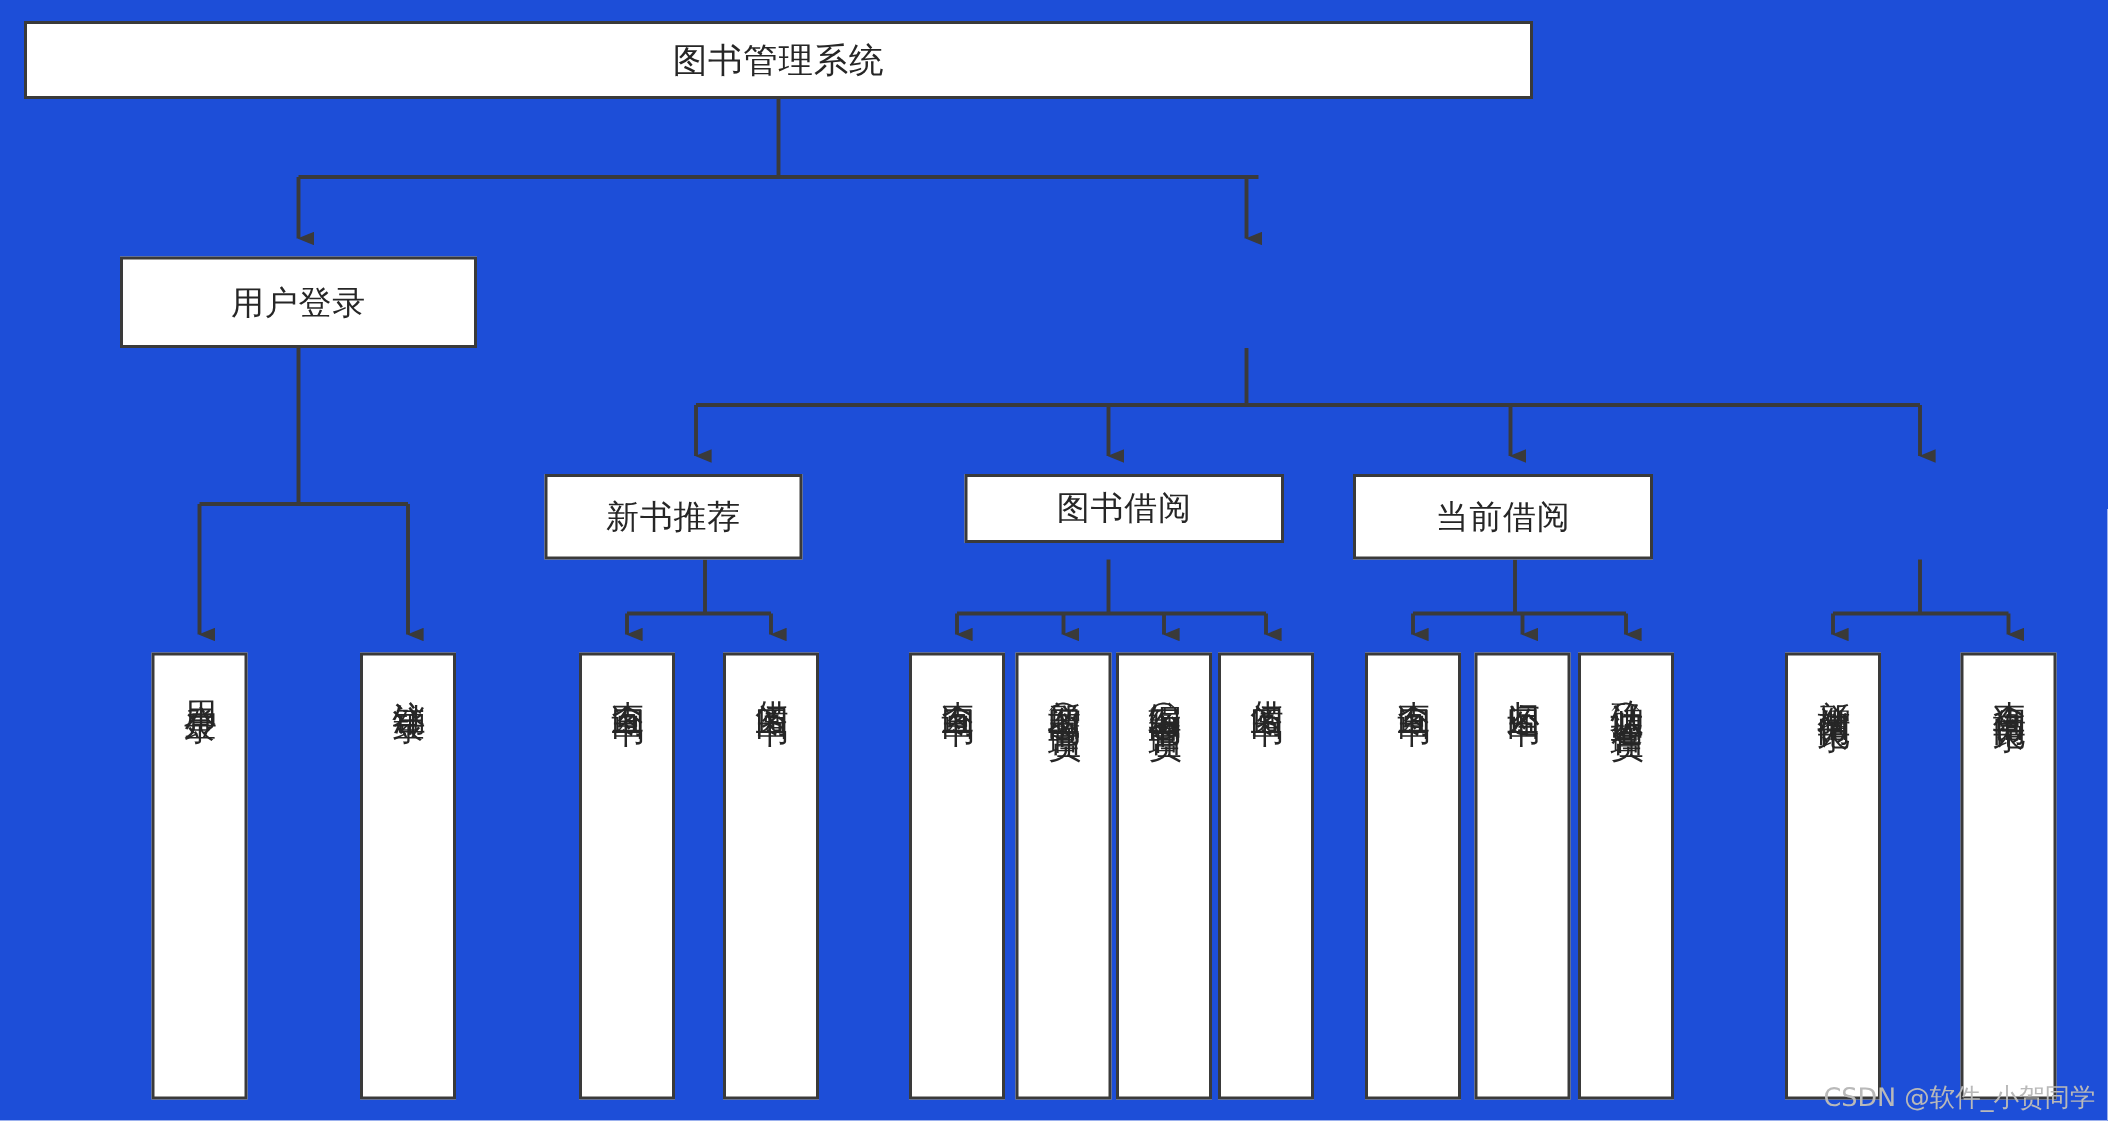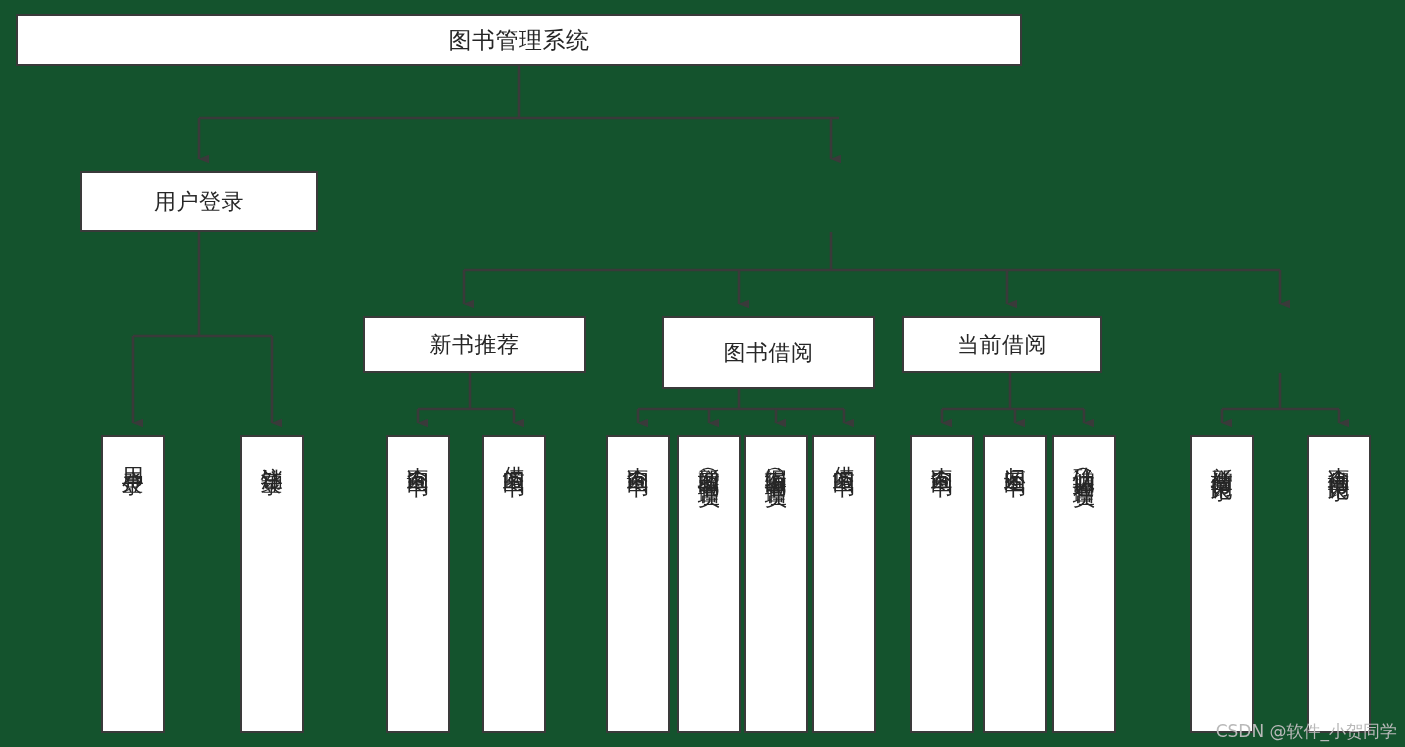--- a/index.html
+++ b/index.html
@@ -7,21 +7,21 @@
     padding: 0;
     background: #ffffff;
   }
   body {
     font-family: "DejaVu Sans", "Liberation Sans", sans-serif;
   }
   #diagram-root {
     position: relative;
     width: 1405px;
     height: 747px;
-    background: #14532d;
+    background: #1d4ed8;
     overflow: hidden;
   }
   svg.wires {
     position: absolute;
     left: 0;
     top: 0;
     width: 1405px;
     height: 747px;
   }
   .node {
@@ -126,24 +126,24 @@
   </svg>
 
   <div class="node root" style="left:16px; top:14px; width:1006px; height:52px;">
     <span class="lbl">图书管理系统</span>
   </div>
 
   <div class="node lvl1" style="left:80px; top:171px; width:238px; height:61px;">
     <span class="lbl">用户登录</span>
   </div>
 
-  <div class="node lvl2" style="left:363px; top:316px; width:223px; height:57px;">
+  <div class="node lvl2" style="left:363px; top:316px; width:172px; height:57px;">
     <span class="lbl">新书推荐</span>
   </div>
-  <div class="node lvl2" style="left:662px; top:316px; width:213px; height:73px;">
+  <div class="node lvl2" style="left:643px; top:316px; width:213px; height:46px;">
     <span class="lbl">图书借阅</span>
   </div>
   <div class="node lvl2" style="left:902px; top:316px; width:200px; height:57px;">
     <span class="lbl">当前借阅</span>
   </div>
 
   <div class="node leaf" style="left:101px; top:435px; width:64px; height:298px;">
     <span class="lbl">用户登录</span>
   </div>
   <div class="node leaf" style="left:240px; top:435px; width:64px; height:298px;">

